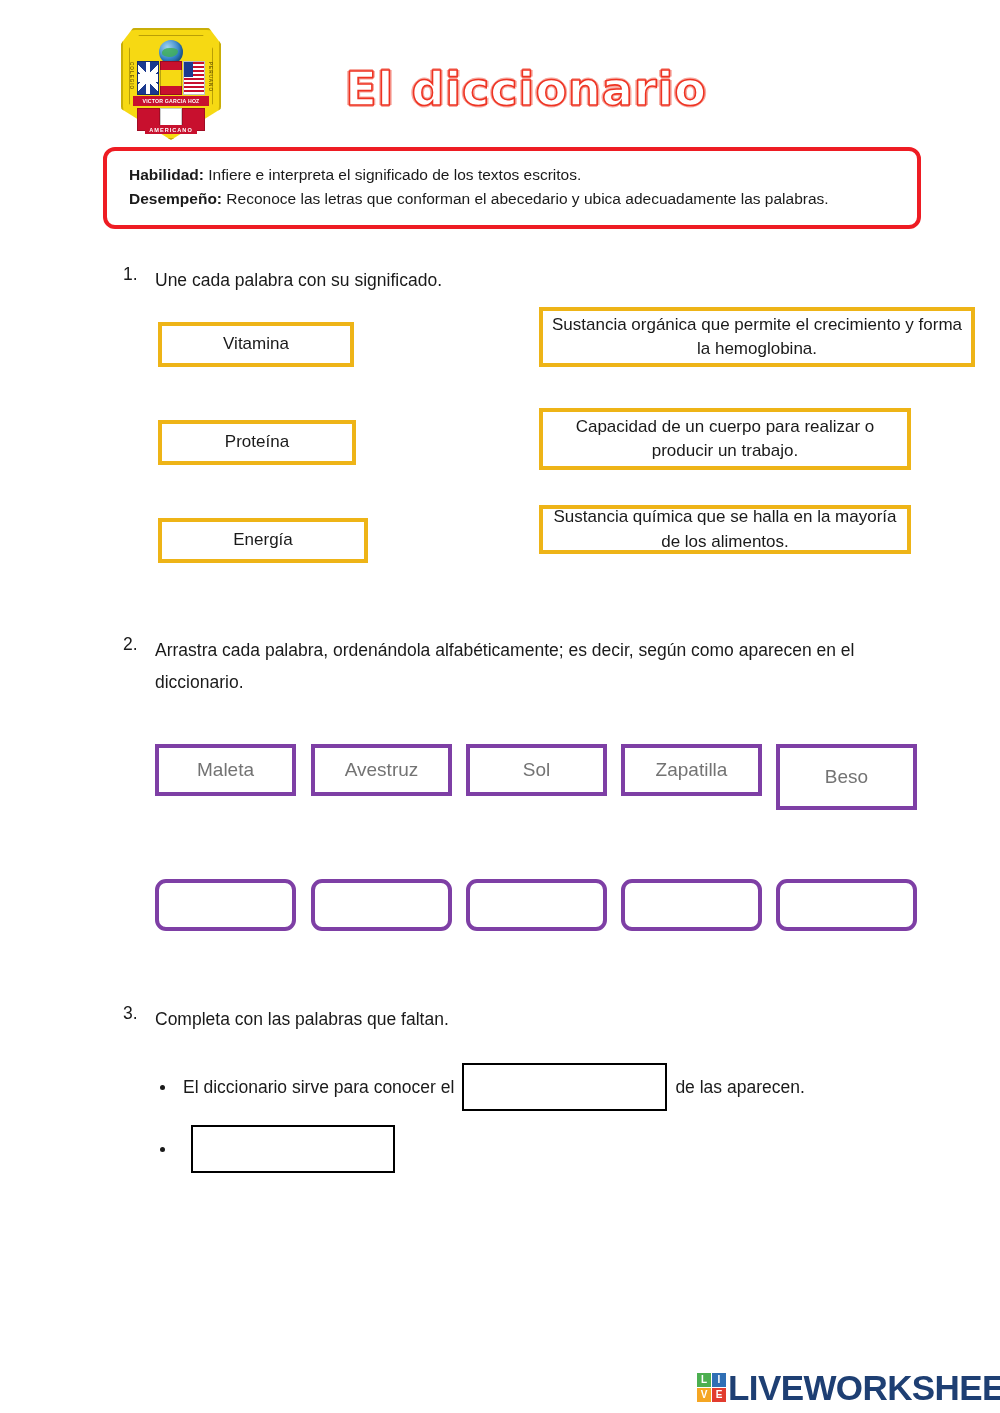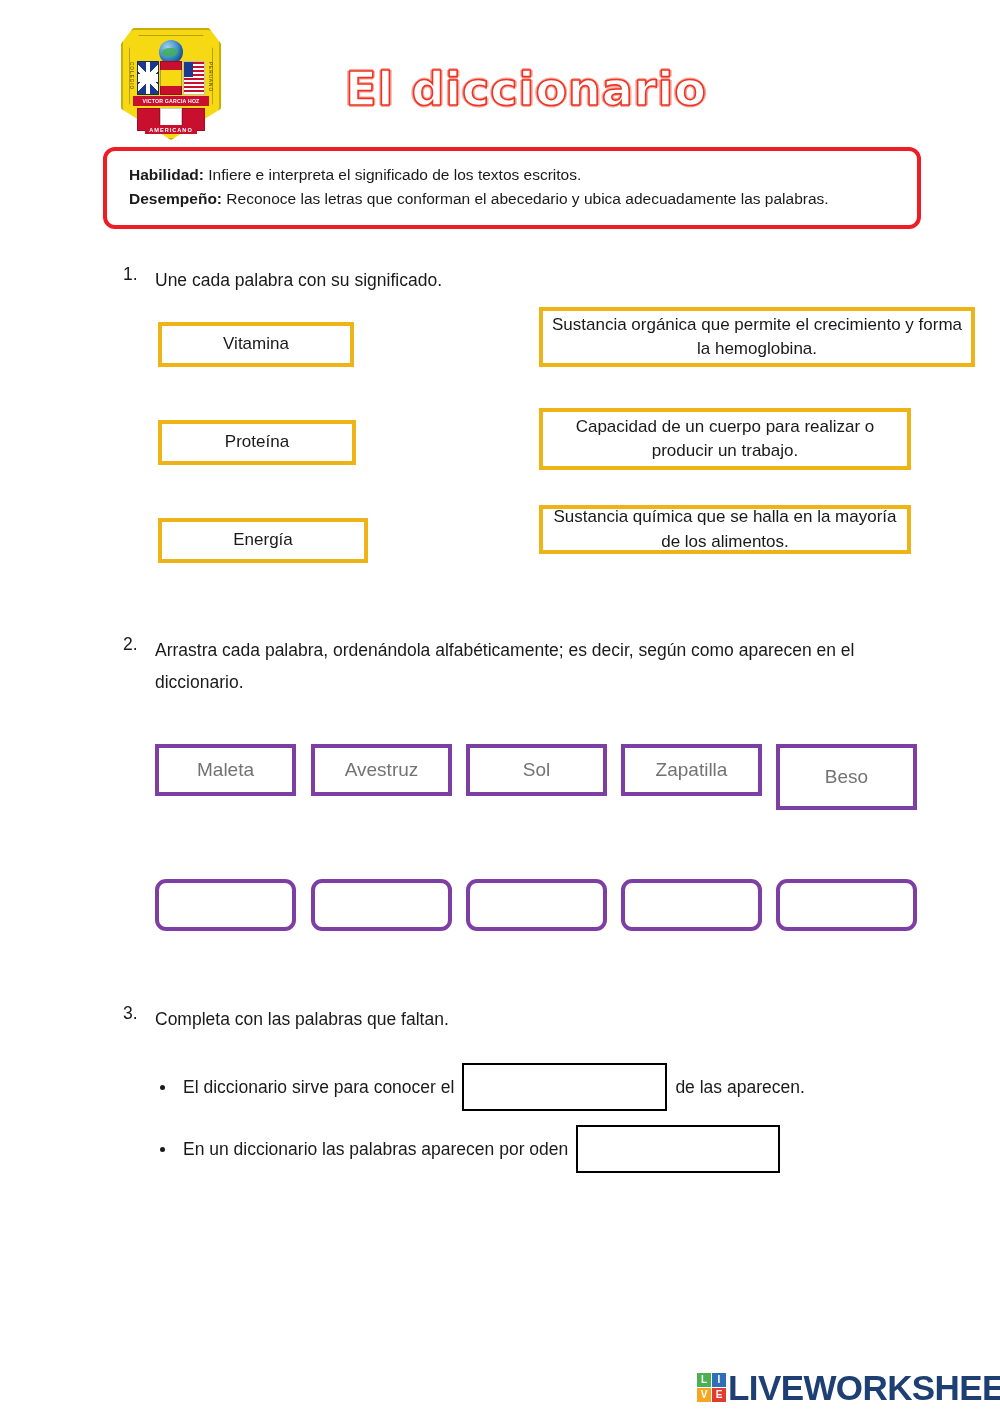--- a/index.html
+++ b/index.html
@@ -370,21 +370,20 @@
 
 <div class="bullet-row" style="left:160px; top:1063px;">
   <span class="bullet-dot"></span>
   <span>El diccionario sirve para conocer el</span>
   <input class="fill-input" style="width: 205px; height: 48px;" type="text" value="">
   <span>de las aparecen.</span>
 </div>
 
 <div class="bullet-row" style="left:160px; top:1125px;">
   <span class="bullet-dot"></span>
-  <span>En un diccionario las palabras aparecen por oden</span>
   <input class="fill-input" style="width: 204px; height: 48px;" type="text" value="">
   <span></span>
 </div>
 
 <div id="lw-logo">
   <div id="lw-tiles">
     <span class="lw-tile lw-l">L</span>
     <span class="lw-tile lw-i">I</span>
     <span class="lw-tile lw-v">V</span>
     <span class="lw-tile lw-e">E</span>

